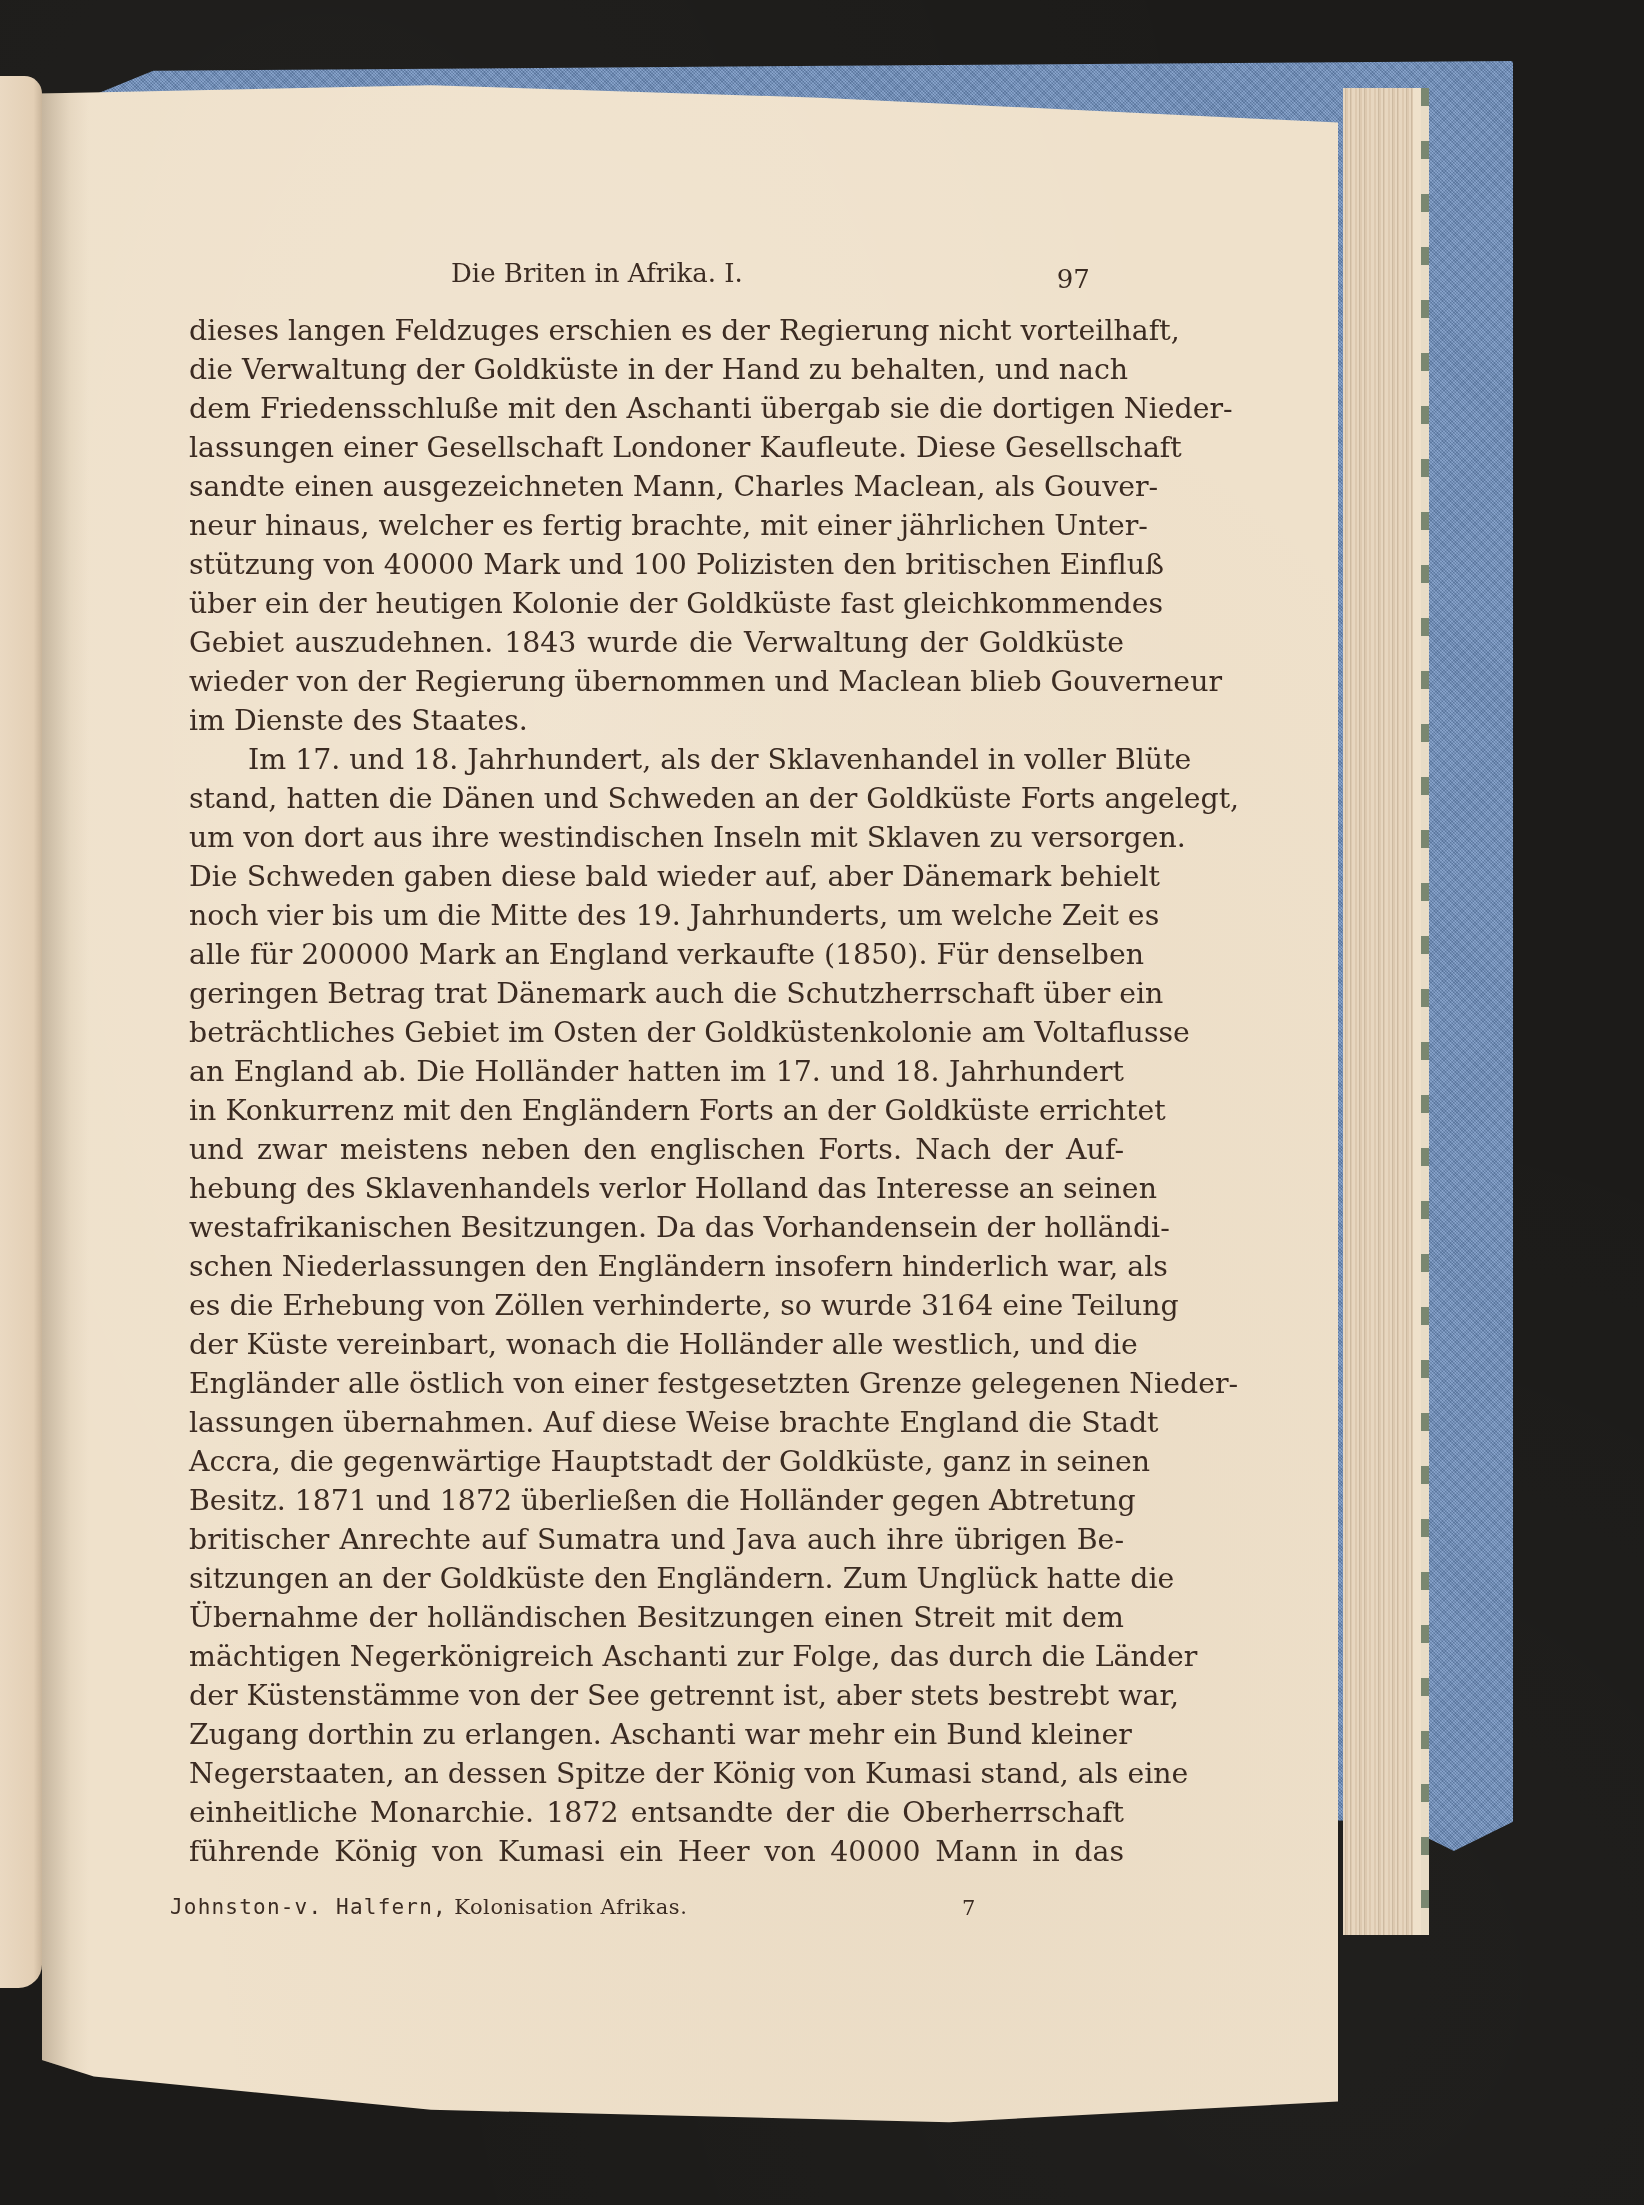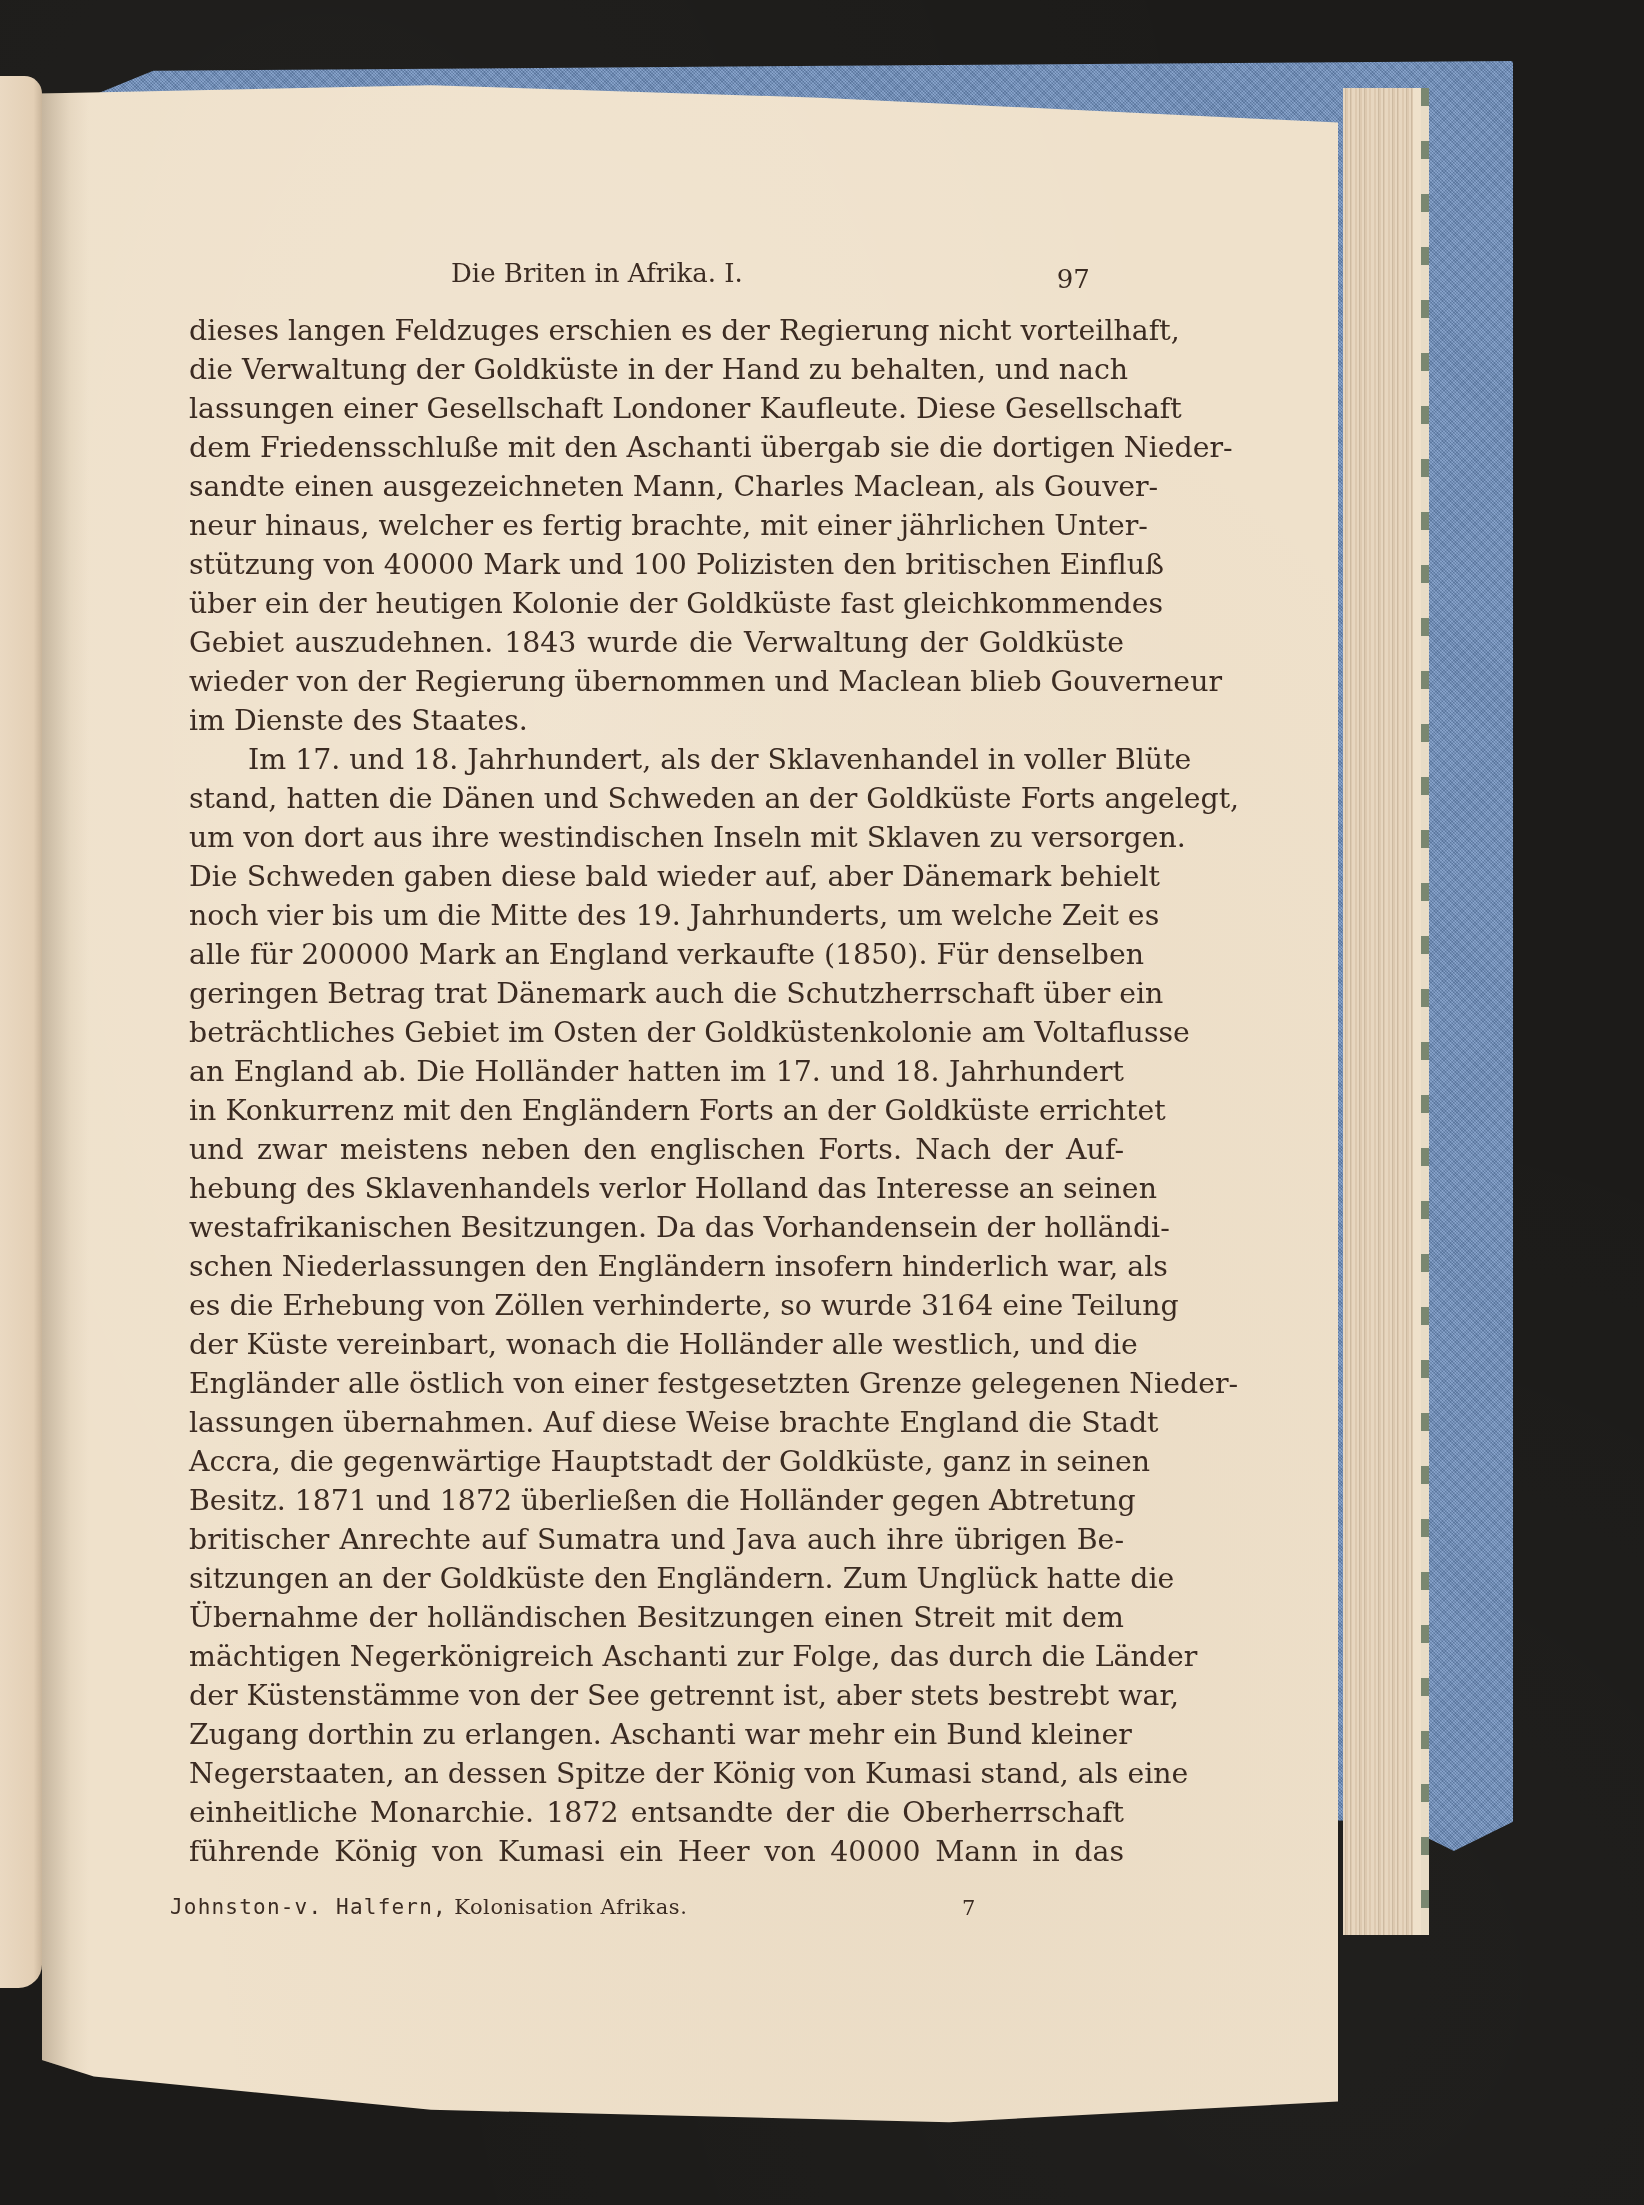--- a/index.html
+++ b/index.html
@@ -182,22 +182,22 @@
 <div class="endpaper-strip"></div>
 
 <div class="header">
   <span class="running-title">Die Briten in Afrika.   I.</span>
   <span class="page-number">97</span>
 </div>
 
 <div class="body-text">
   <span class="line">dieses langen Feldzuges erschien es der Regierung nicht vorteilhaft,</span>
   <span class="line">die Verwaltung der Goldküste in der Hand zu behalten, und nach</span>
+  <span class="line">dem Friedensschluße mit den Aschanti übergab sie die dortigen Nieder-</span>
   <span class="line">lassungen einer Gesellschaft Londoner Kaufleute.  Diese Gesellschaft</span>
-  <span class="line">dem Friedensschluße mit den Aschanti übergab sie die dortigen Nieder-</span>
   <span class="line">sandte einen ausgezeichneten Mann, Charles Maclean, als Gouver-</span>
   <span class="line">neur hinaus, welcher es fertig brachte, mit einer jährlichen Unter-</span>
   <span class="line">stützung von 40000 Mark und 100 Polizisten den britischen Einfluß</span>
   <span class="line">über ein der heutigen Kolonie der Goldküste fast gleichkommendes</span>
   <span class="line">Gebiet auszudehnen.  1843 wurde die Verwaltung der Goldküste</span>
   <span class="line">wieder von der Regierung übernommen und Maclean blieb Gouverneur</span>
   <span class="line last">im Dienste des Staates.</span>
   <span class="line indent">Im 17. und 18. Jahrhundert, als der Sklavenhandel in voller Blüte</span>
   <span class="line">stand, hatten die Dänen und Schweden an der Goldküste Forts angelegt,</span>
   <span class="line">um von dort aus ihre westindischen Inseln mit Sklaven zu versorgen.</span>

